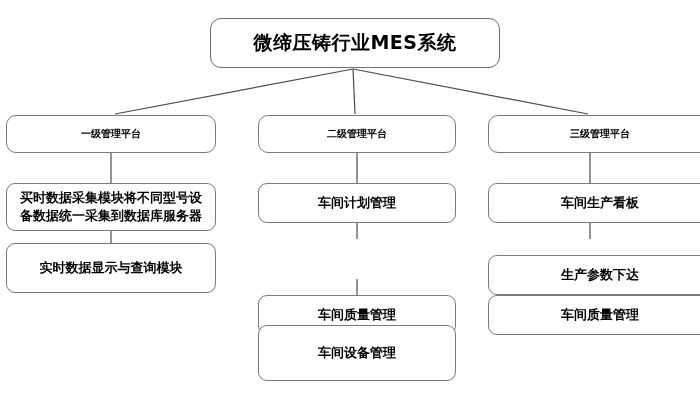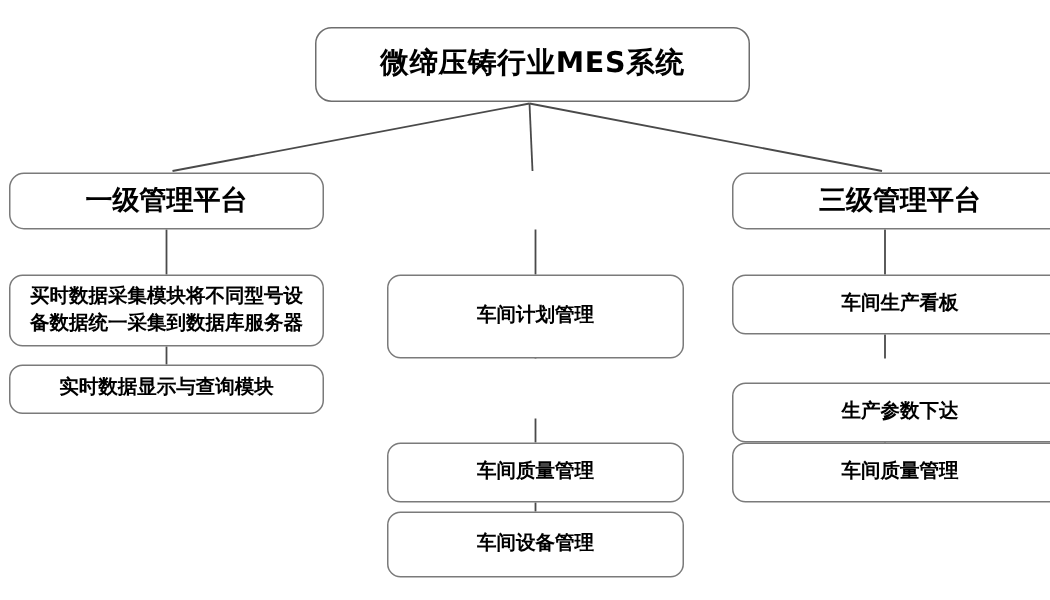--- a/index.html
+++ b/index.html
@@ -54,21 +54,21 @@
   .node.root .node-label {
     font-size: 19px;
     font-weight: bold;
     letter-spacing: 0.5px;
   }
   .node.platform {
     height: 38px;
     border-radius: 10px;
   }
   .node.platform .node-label {
-    font-size: 18px;
+    font-size: 10px;
     font-weight: bold;
     text-align: right;
   }
   .node.leaf .node-label {
     font-size: 13px;
     font-weight: bold;
   }
   .node.leaf.tall .node-label {
     font-size: 13px;
     line-height: 1.35;
@@ -108,31 +108,34 @@
     <span class="node-label">微缔压铸行业MES系统</span>
   </div>
 
   <div class="node platform col1 row-platform">
     <span class="node-label">一级管理平台</span>
   </div>
   <div class="node leaf tall col1" style="top:183px; height:48px;">
     <span class="node-label">买时数据采集模块将不同型号设
 备数据统一采集到数据库服务器</span>
   </div>
-  <div class="node leaf col1" style="top:243px; height:33px;">
+  <div class="node leaf col1" style="top:243px; height:50px;">
     <span class="node-label">实时数据显示与查询模块</span>
   </div>
 
-  <div class="node leaf col2" style="top:183px; height:56px;">
+  <div class="node platform col2 row-platform">
+    <span class="node-label">二级管理平台</span>
+  </div>
+  <div class="node leaf col2" style="top:183px; height:40px;">
     <span class="node-label">车间计划管理</span>
   </div>
   <div class="node leaf col2" style="top:295px; height:40px;">
     <span class="node-label">车间质量管理</span>
   </div>
-  <div class="node leaf col2" style="top:341px; height:44px;">
+  <div class="node leaf col2" style="top:325px; height:56px;">
     <span class="node-label">车间设备管理</span>
   </div>
 
   <div class="node platform col3 row-platform">
     <span class="node-label">三级管理平台</span>
   </div>
   <div class="node leaf col3" style="top:183px; height:40px;">
     <span class="node-label">车间生产看板</span>
   </div>
   <div class="node leaf col3" style="top:239px; height:40px;margin-top:16px;">

